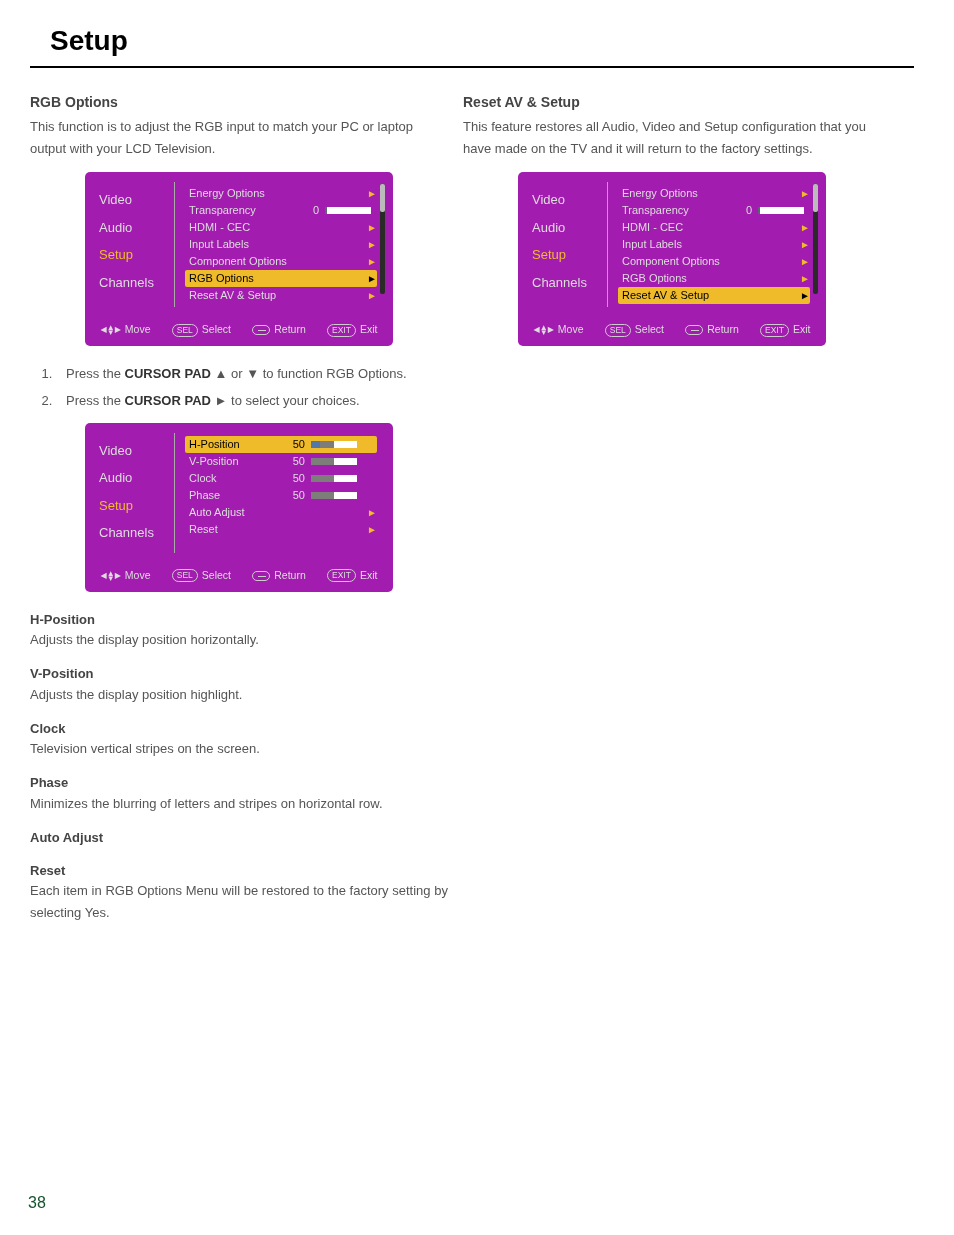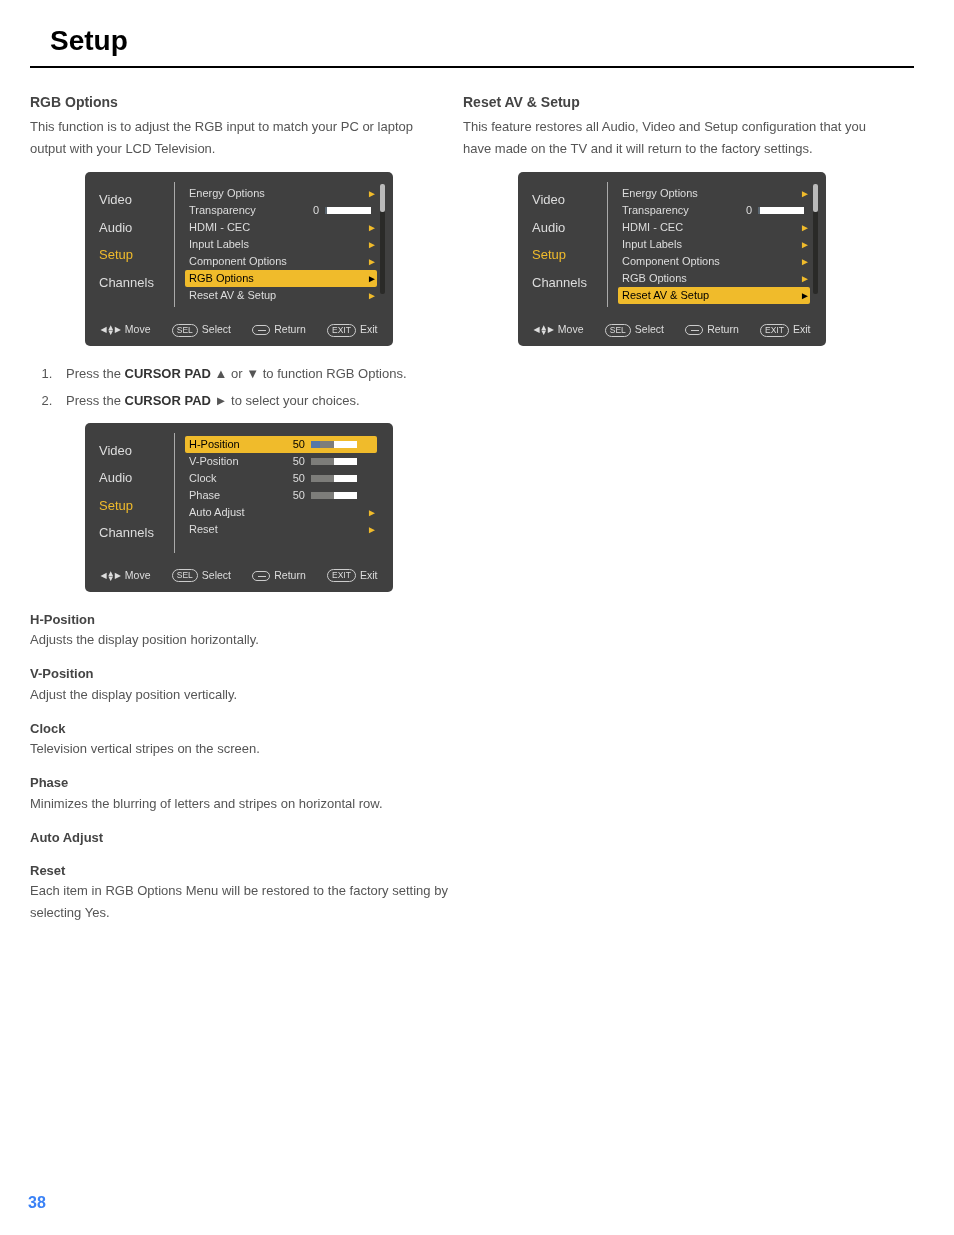--- a/index.html
+++ b/index.html
@@ -48,21 +48,21 @@
     font-weight: bold;
     color: #444;
     font-size: 13px;
     margin-top: 13px;
   }
   .justify { text-align: justify; }
 
   
   .osd {
     width: 308px;
-    background: #404040;
+    background: #a21caf;
     border-radius: 5px;
     margin: 8px auto 18px auto;
     padding: 10px 6px 6px 6px;
     color: #ddd;
     font-size: 12px;
   }
   .osd-body { display: flex; min-height: 120px; }
   .osd-left {
     width: 84px;
     padding: 4px 0 4px 8px;
@@ -170,22 +170,21 @@
     font-size: 13px;
   }
   ol li { padding-left: 10px; margin-bottom: 8px; }
   .b { font-weight: bold; color: #333; }
 
   .page-number {
     position: absolute;
     bottom: 20px;
     left: 28px;
     font-size: 16px;
-    color: #3b82f6;
-    font-weight: bold;
+    color: #14532d;
   }
 </style>
 </head>
 <body>
 
 <h1 class="page-title">Setup</h1>
 <hr class="main-rule">
 
 <div class="columns">
 
@@ -330,21 +329,21 @@
             <span class="capsule">EXIT</span>
             <span>Exit</span>
           </div>
       </div>
     </div>
 
     <div class="desc-h">H-Position</div>
     <div class="para" style="margin-bottom:6px">Adjusts the display position horizontally.</div>
 
     <div class="desc-h">V-Position</div>
-    <div class="para" style="margin-bottom:6px">Adjust the display position vertically.</div>
+    <div class="para" style="margin-bottom:6px">Adjusts the display position highlight.</div>
 
     <div class="desc-h">Clock</div>
     <div class="para" style="margin-bottom:6px">Television vertical stripes on the screen.</div>
 
     <div class="desc-h">Phase</div>
     <div class="para" style="margin-bottom:6px">Minimizes the blurring of letters and stripes on horizontal row.</div>
 
     <div class="desc-h">Auto Adjust</div>
 
     <div class="desc-h">Reset</div>

